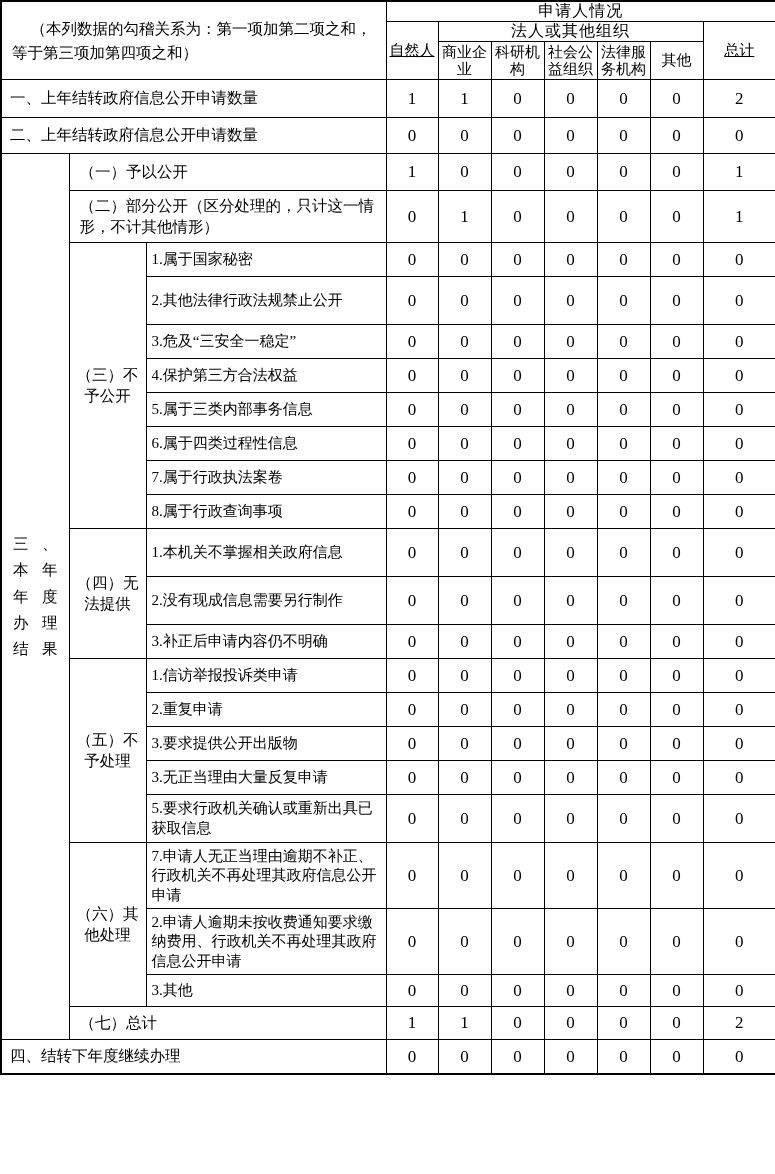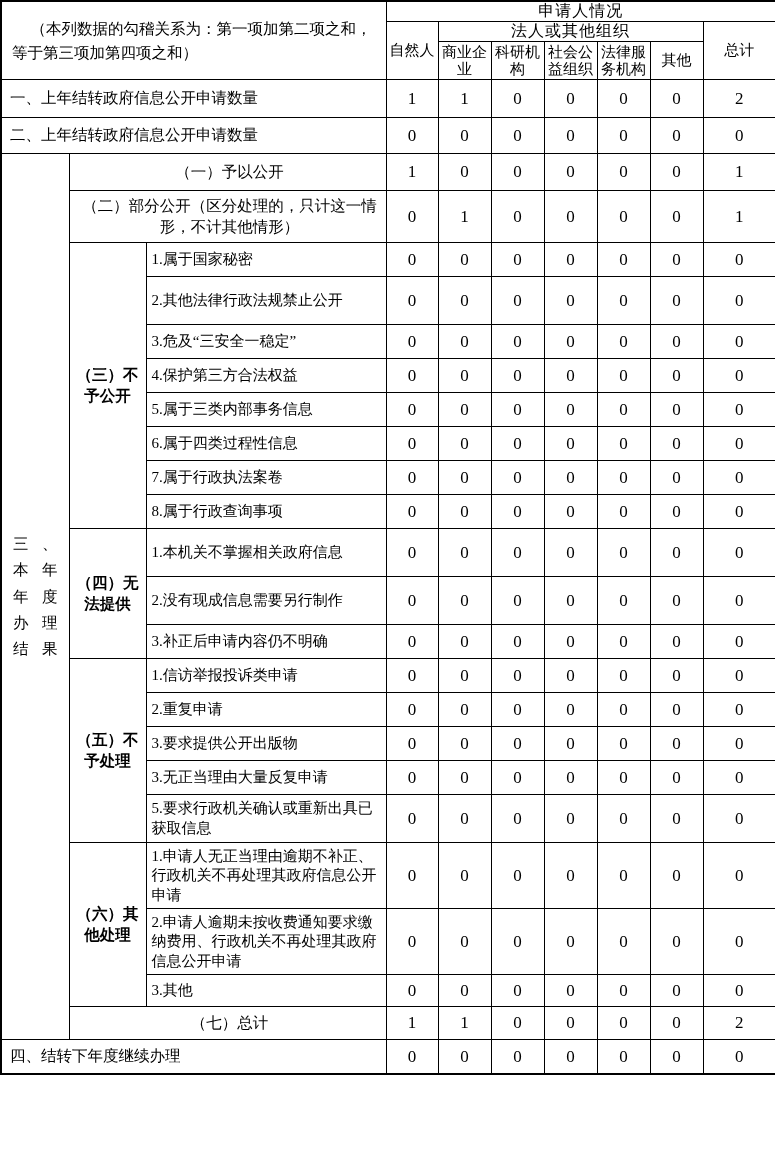--- a/index.html
+++ b/index.html
@@ -52,29 +52,30 @@
     font-size:15px;
     line-height:1.12;
     padding:2px 1px;
     word-break:break-all;
   }
   .colh-narrow{
     text-align:center;
     font-size:15px;
     line-height:1.12;
     padding:2px 0;
+    text-decoration:underline;
   }
   .rowlabel{
     text-align:left;
     padding:4px 6px 4px 8px;
     font-size:15.5px;
     line-height:1.35;
   }
   .rowlabel-ind{
-    text-align:center;
+    text-align:left;
     padding:4px 6px 4px 10px;
     font-size:15.5px;
     line-height:1.35;
   }
   .sub{
     text-align:left;
     padding:3px 4px 3px 5px;
     font-size:15px;
     line-height:1.3;
     margin-left:24px;
@@ -82,21 +83,20 @@
   .num{
     text-align:center;
     font-size:17px;
     font-family:"Liberation Serif","DejaVu Serif",serif;
   }
   .sidecat{
     text-align:center;
     font-size:15.5px;
     line-height:1.35;
     padding:2px 3px;
-    font-weight:bold;
   }
   
   .vlabel{
     text-align:center;
     padding:0;
   }
   .vlabel .vgrid{
     display:grid;
     grid-template-columns:1fr 1fr;
     width:58px;
@@ -376,21 +376,21 @@
       <td class="num">0</td>
       <td class="num">0</td>
       <td class="num">0</td>
       <td class="num">0</td>
       <td class="num">0</td>
       <td class="num">0</td>
     </tr>
 
     <tr style="height:66px">
       <td class="sidecat" rowspan="3">（六）其他处理</td>
-      <td class="sub">1.申请人无正当理由逾期不补正、行政机关不再处理其政府信息公开申请</td>
+      <td class="sub">7.申请人无正当理由逾期不补正、行政机关不再处理其政府信息公开申请</td>
       <td class="num">0</td>
       <td class="num">0</td>
       <td class="num">0</td>
       <td class="num">0</td>
       <td class="num">0</td>
       <td class="num">0</td>
       <td class="num">0</td>
     </tr>
 
     <tr style="height:66px">

